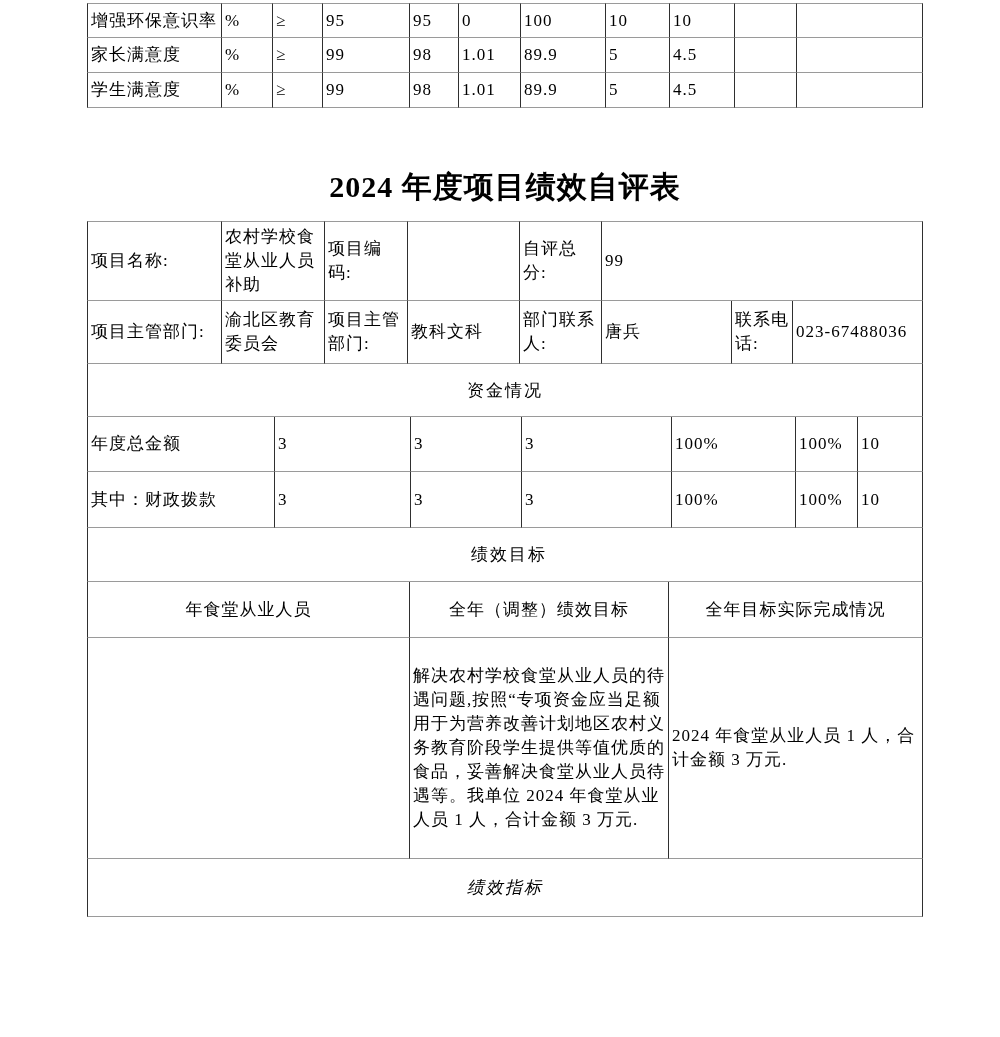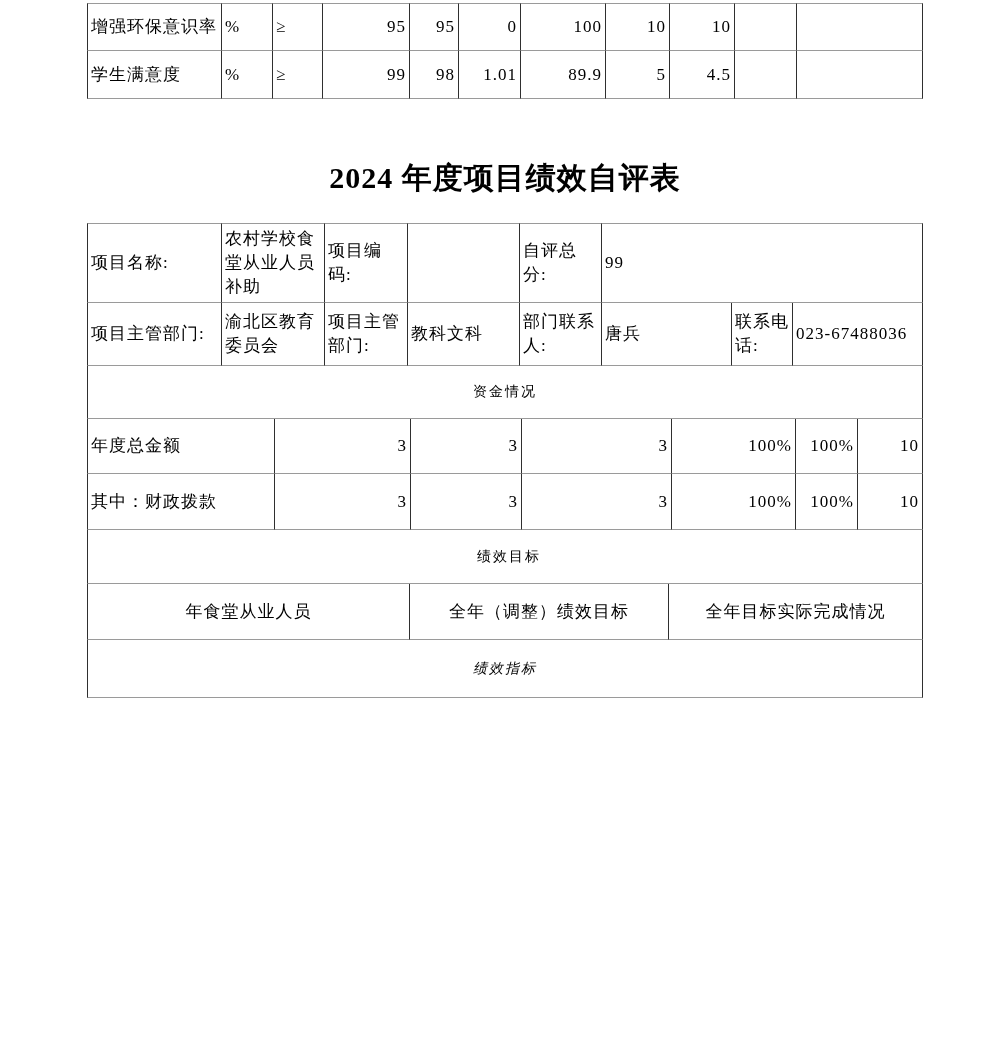--- a/index.html
+++ b/index.html
@@ -25,25 +25,25 @@
     letter-spacing:1px;
     padding:0 3px;
     vertical-align:middle;
     border-right:1px solid #2f2f2f;
     border-bottom:1px solid #9a9a9a;
     overflow:hidden;
   }
   table.t tr td:first-child { border-left:1px solid #2f2f2f; }
   table.t.frame-top tr:first-child td { border-top:1px solid #9a9a9a; }
 
-  td.n { text-align:right; letter-spacing:0; padding-right:4px; }
+  td.n { letter-spacing:0; padding-right:4px; }
   td.c { text-align:center; }
   td.tight { padding-right:12px; }
 
-  .rtop td   { height:48px;margin-left:7px; }
+  .rtop td   { height:35px;margin-left:7px; }
   .ra1 td    { height:80px; }
   .ra2 td    { height:63px; }
   .rfh td    { height:60px; }
   .rf1 td    { height:55px; }
   .rf2 td    { height:56px;margin-left:48px; }
   .rgh td    { height:56px; }
   .rlong td  { height:221px; }
 
   td.longtext {
     vertical-align:top;
@@ -52,35 +52,35 @@
     letter-spacing:1.5px;
     text-align:left;
   }
   td.midtext {
     line-height:26px;
     letter-spacing:1.5px;
     padding:4px;
   }
 
   .doc-title {
-    margin:60px 0 26px;
+    margin:60px 0 15px;
     width:836px;
     text-align:center;
     font-weight:bold;
     font-size:30px;
     line-height:38px;
     letter-spacing:1px;
   }
 
   .bar {
     width:836px;
     display:flex;
     align-items:center;
     justify-content:center;
-    font-size:14px;
+    font-size:17px;
     letter-spacing:2px;
     border-left:1px solid #2f2f2f;
     border-right:1px solid #2f2f2f;
     border-bottom:1px solid #9a9a9a;
   }
   .bar-funding    { height:53px; }
   .bar-goals      { height:54px;padding-left:8px; }
   .bar-indicators { height:58px;font-style:italic; }
 
   .spacer-top { height:3px; }
@@ -115,20 +115,33 @@
         <td class="n">95</td>
         <td class="n">95</td>
         <td class="n">0</td>
         <td class="n">100</td>
         <td class="n">10</td>
         <td class="n">10</td>
         <td></td>
         <td></td>
       </tr>
       <tr class="rtop">
+        <td>家长满意度</td>
+        <td>%</td>
+        <td>≥</td>
+        <td class="n">99</td>
+        <td class="n">98</td>
+        <td class="n">1.01</td>
+        <td class="n">89.9</td>
+        <td class="n">5</td>
+        <td class="n">4.5</td>
+        <td></td>
+        <td></td>
+      </tr>
+      <tr class="rtop">
         <td>学生满意度</td>
         <td>%</td>
         <td>≥</td>
         <td class="n">99</td>
         <td class="n">98</td>
         <td class="n">1.01</td>
         <td class="n">89.9</td>
         <td class="n">5</td>
         <td class="n">4.5</td>
         <td></td>
@@ -213,19 +226,24 @@
         <col style="width:323px">
           <col style="width:259px">
           <col style="width:254px">
       </colgroup>
       <tbody>
           <tr class="rgh">
         <td class="c">年食堂从业人员</td>
         <td class="c">全年（调整）绩效目标</td>
         <td class="c">全年目标实际完成情况</td>
       </tr>
+      <tr class="rlong">
+        <td></td>
+        <td class="longtext">解决农村学校食堂从业人员的待遇问题,按照“专项资金应当足额用于为营养改善计划地区农村义务教育阶段学生提供等值优质的食品，妥善解决食堂从业人员待遇等。我单位 2024 年食堂从业人员 1 人，合计金额 3 万元.</td>
+        <td class="midtext">2024 年食堂从业人员 1 人，合计金额 3 万元.</td>
+      </tr>
     </tbody>
       </table>
 
     <div class="bar bar-indicators">绩效指标</div>
 
   </div>
 </div>
 
 </body></html>

